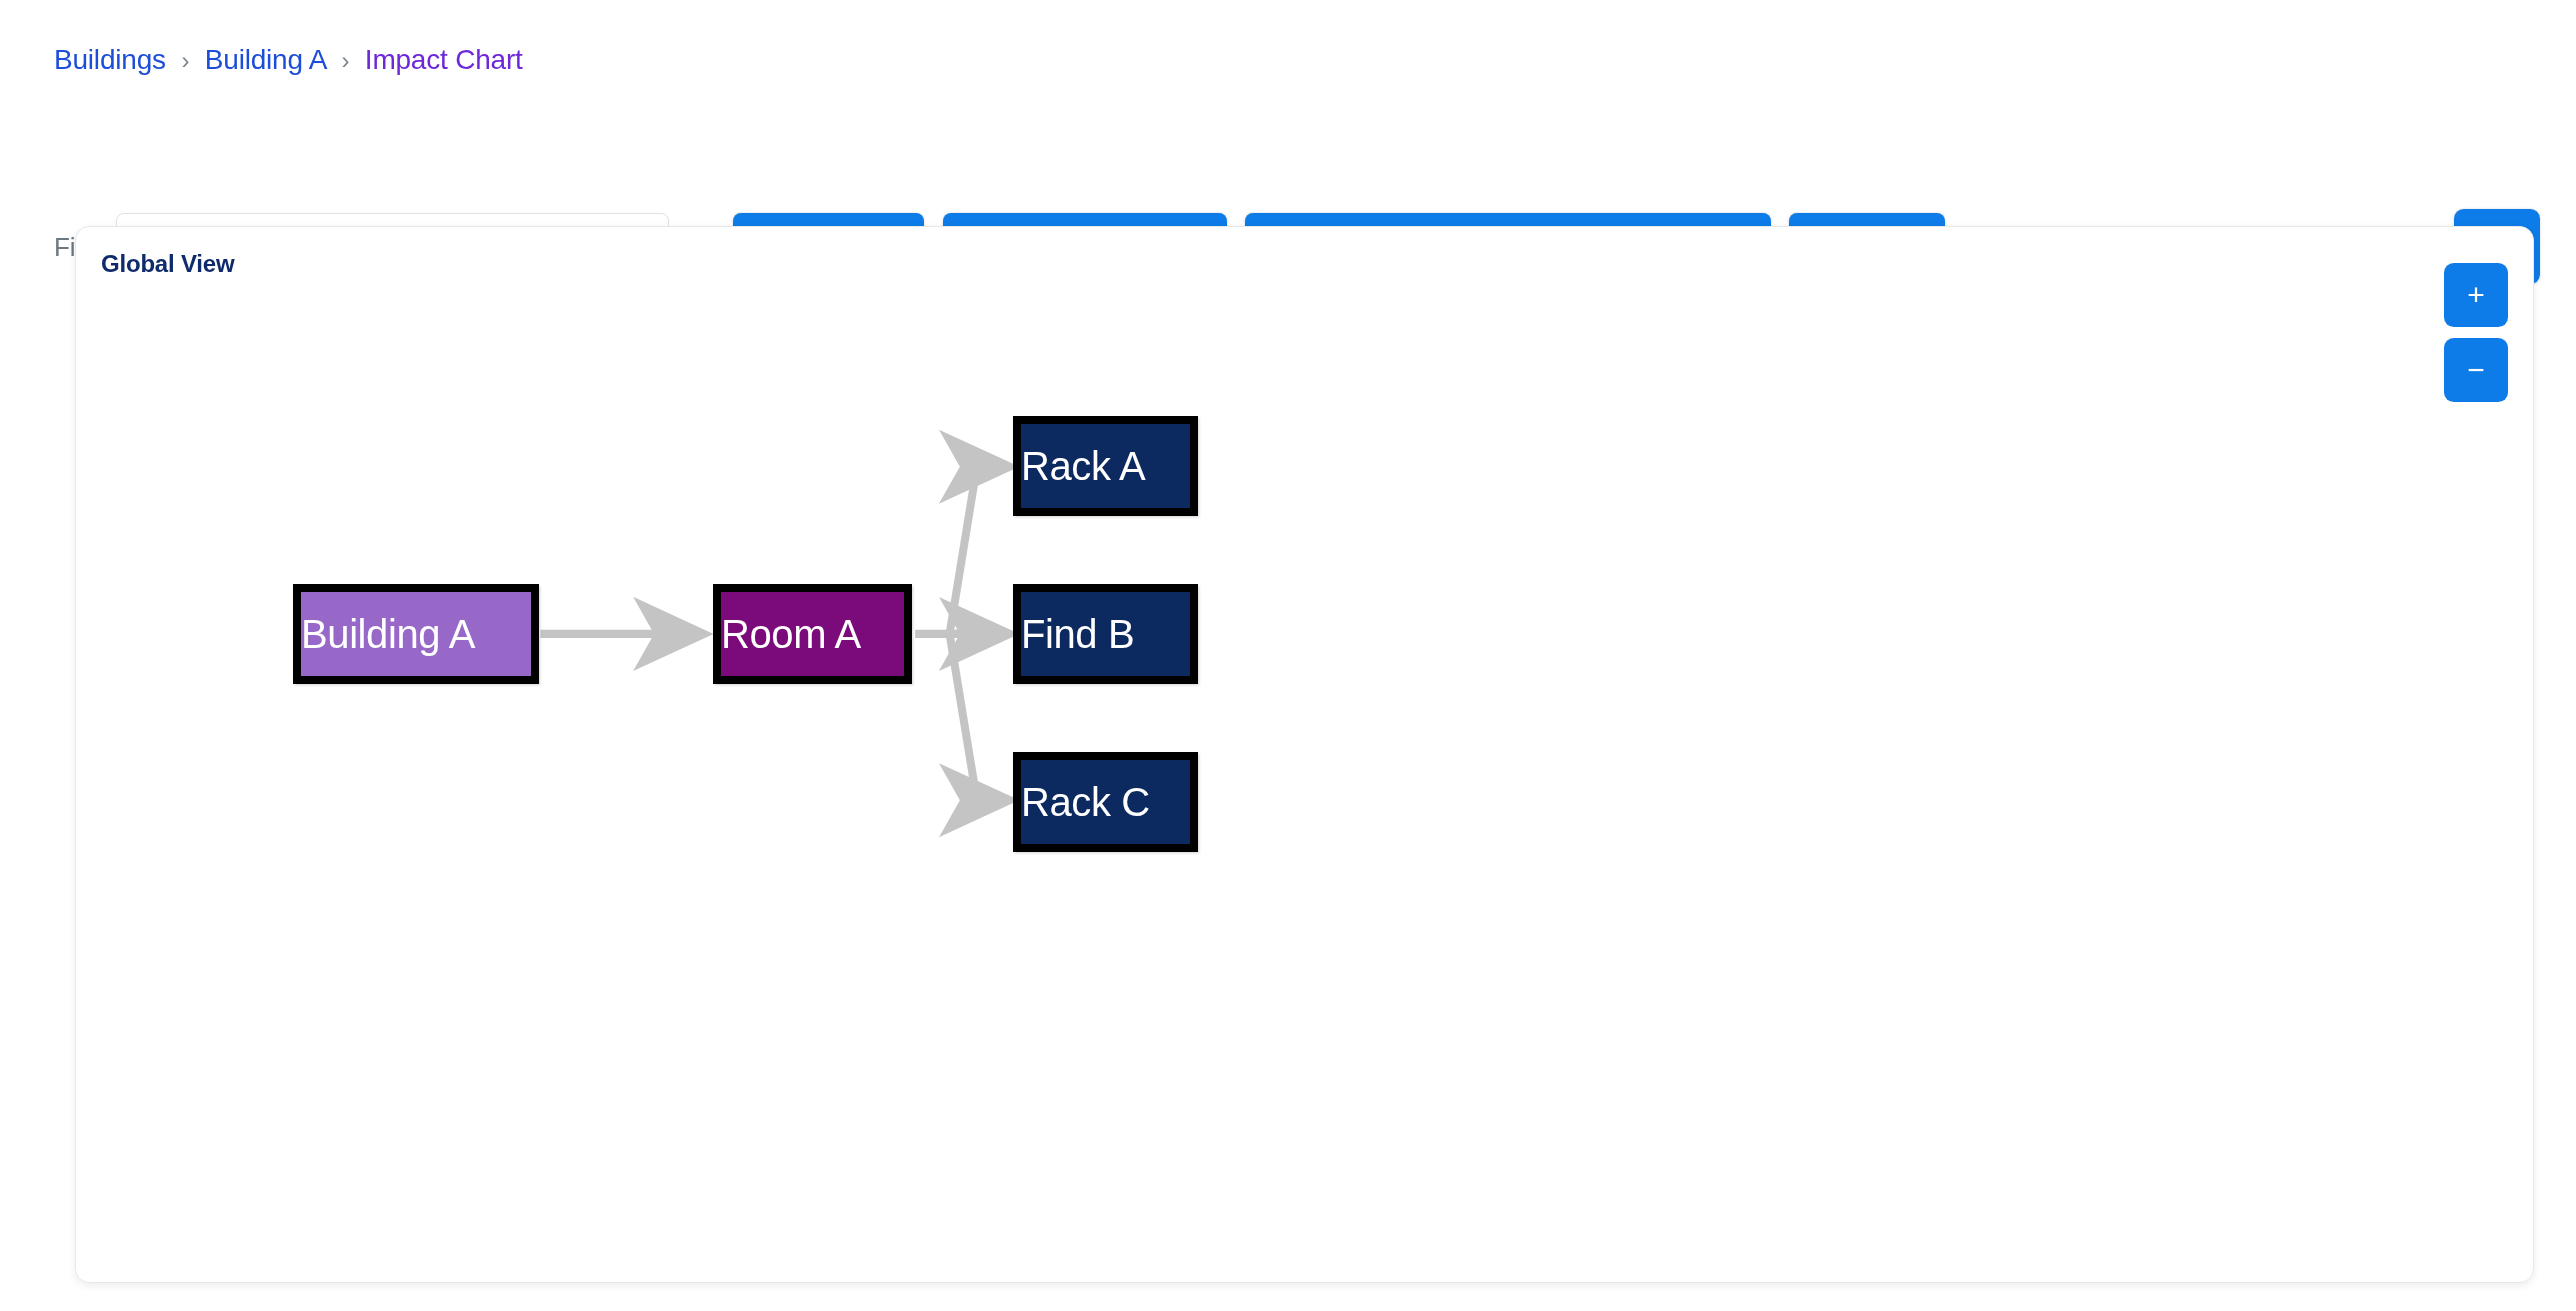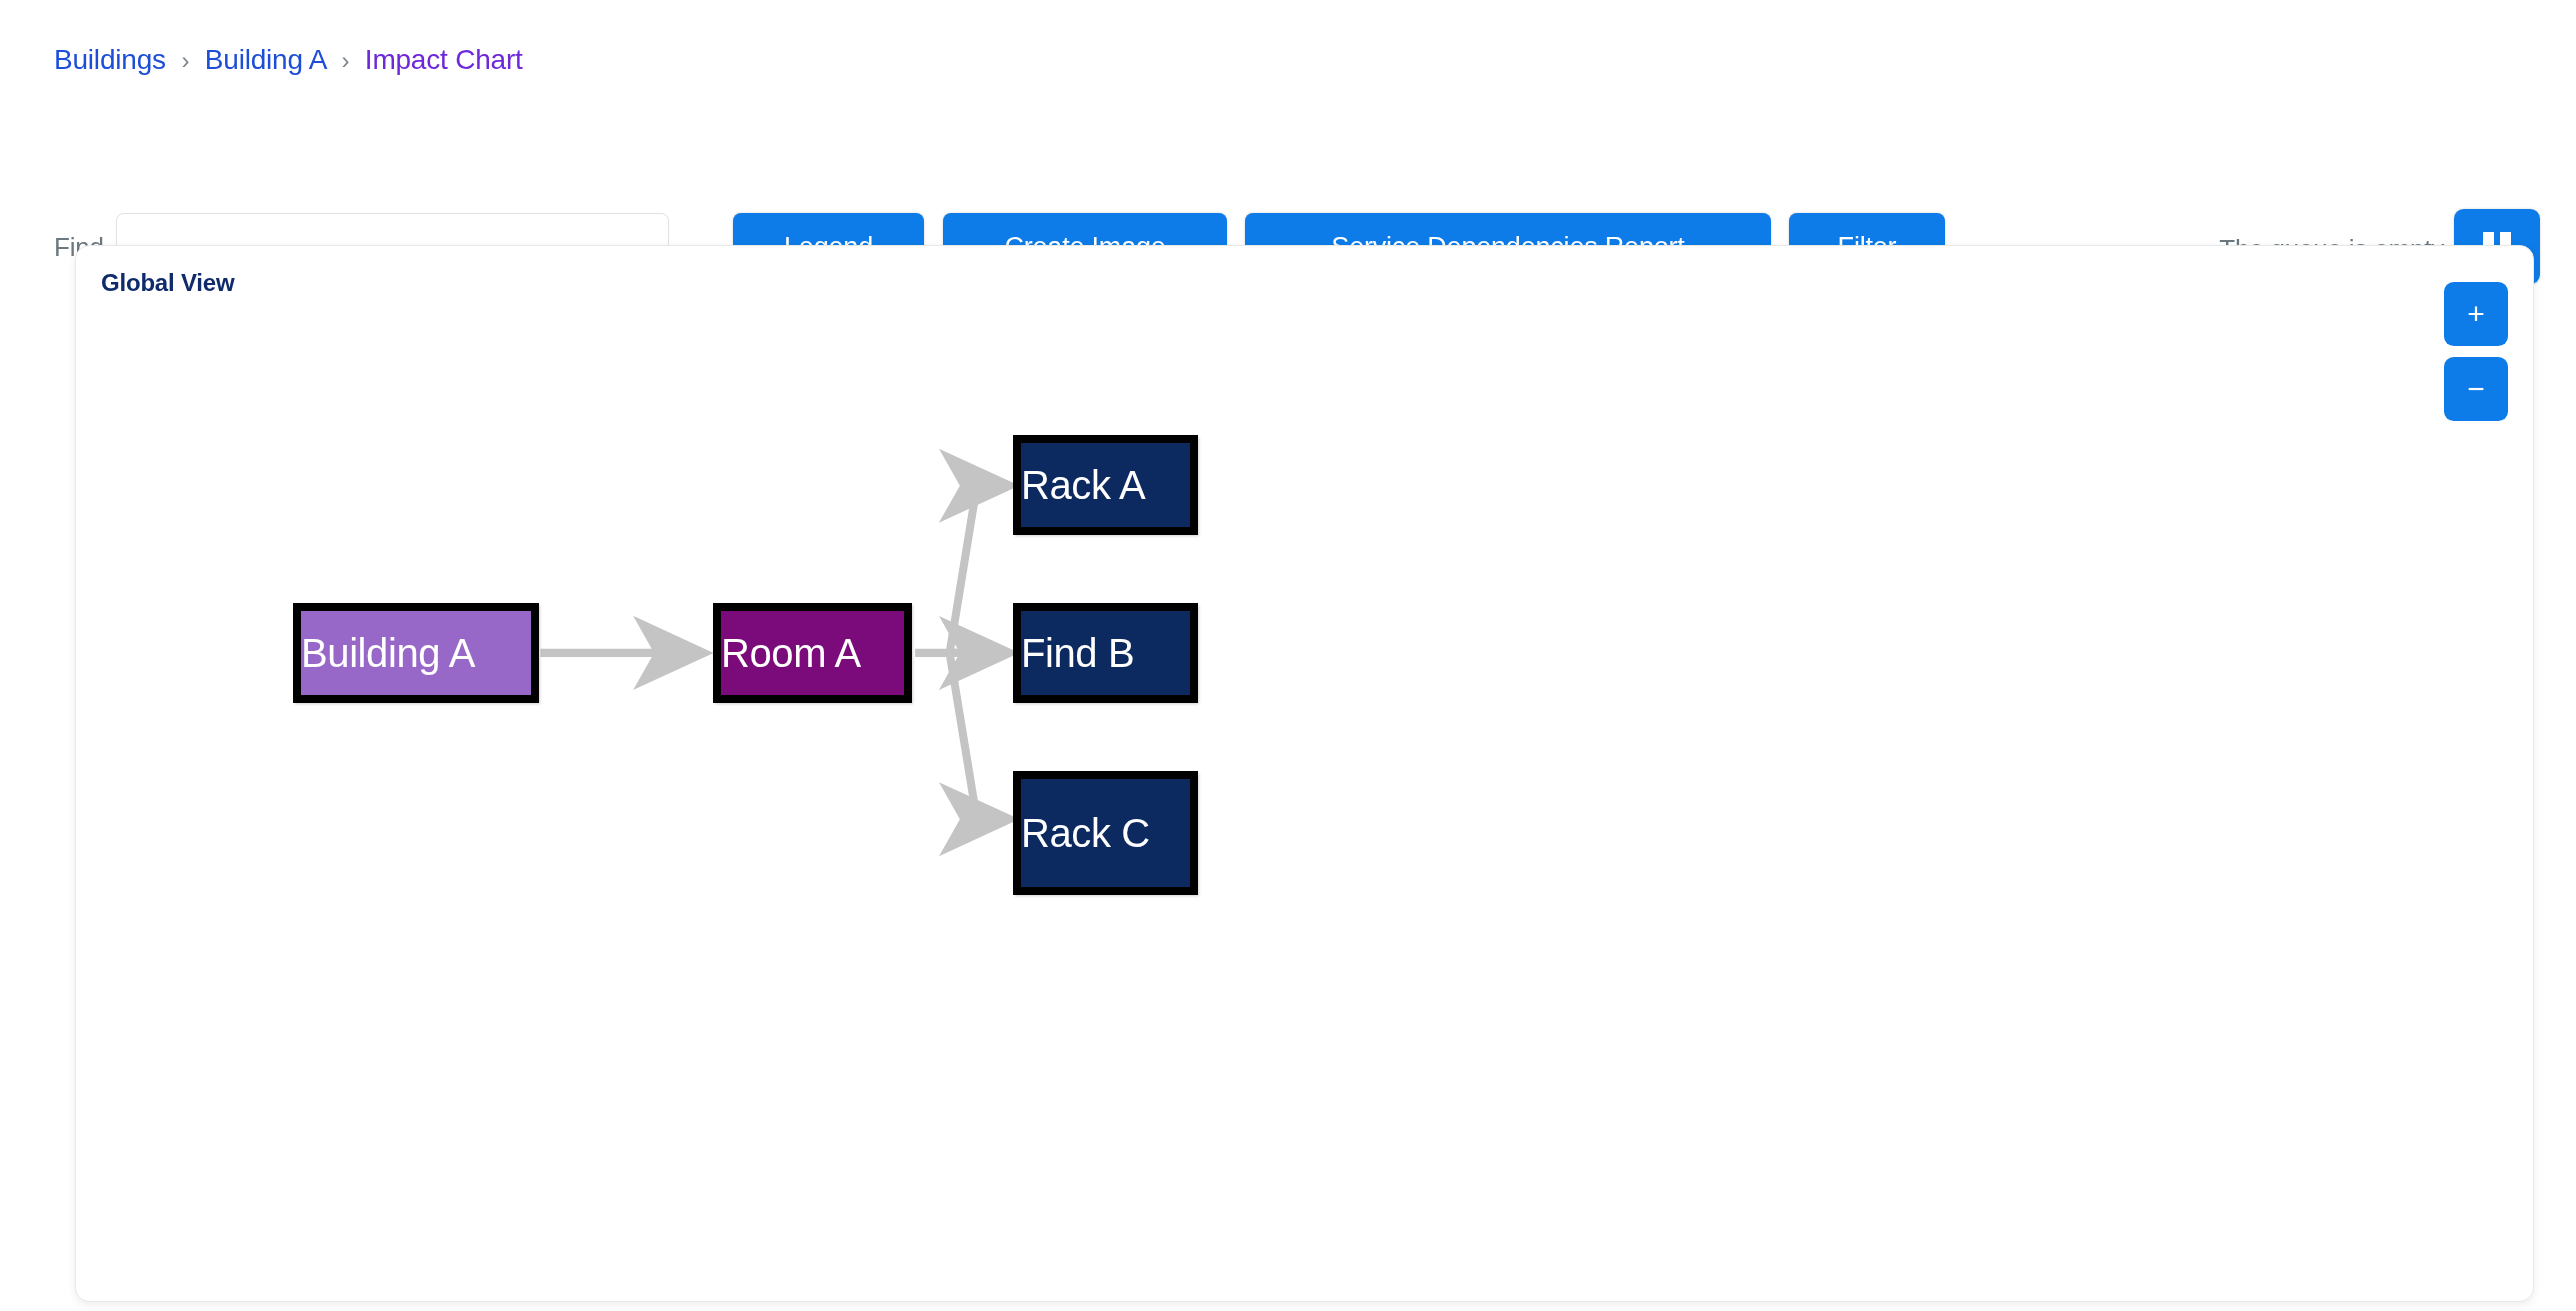--- a/index.html
+++ b/index.html
@@ -109,21 +109,20 @@
   
   .card {
     position: absolute;
     left: 75px; top: 226px;
     width: 2459px; height: 1057px;
     background: #ffffff;
     border: 1.3px solid #e6e8ea;
     border-radius: 14.3px;
     box-shadow: 0 2.7px 8px rgba(0,0,0,0.07);
     overflow: hidden;
-    margin-top: 19px;
   }
   .card-title {
     position: absolute;
     left: 25px; top: 23px;
     font-size: 24px;
     font-weight: bold;
     color: #0f2b6b;
     letter-spacing: -0.2px;
   }
 
@@ -227,19 +226,19 @@
     </div>
 
     <div class="node" style="left:937px; top:189px; width:185px; height:100px; background:#0d2a60;">
       <span>Rack A</span>
     </div>
 
     <div class="node" style="left:937px; top:357px; width:185px; height:100px; background:#0d2a60;">
       <span>Find B</span>
     </div>
 
-    <div class="node" style="left:937px; top:525px; width:185px; height:124px; background:#0d2a60;">
+    <div class="node" style="left:937px; top:525px; width:185px; height:100px; background:#0d2a60;">
       <span>Rack C</span>
     </div>
 
   </div>
 </div>
 
 
 </body></html>

